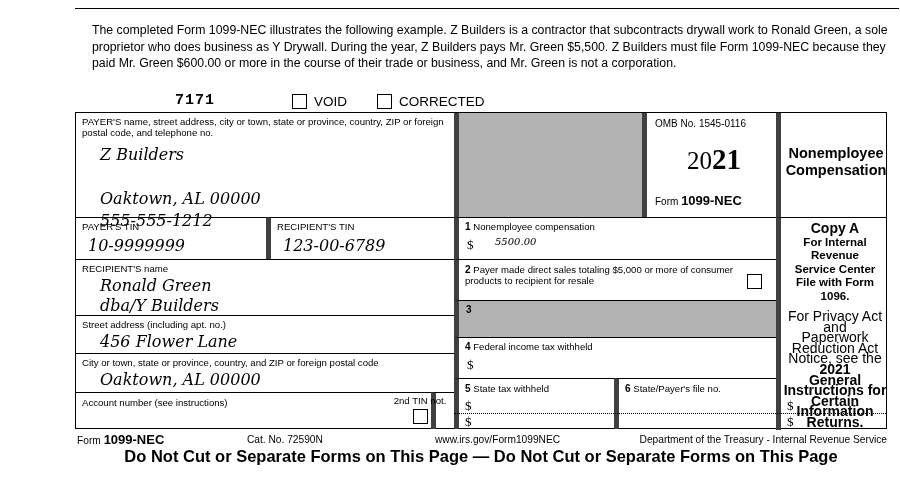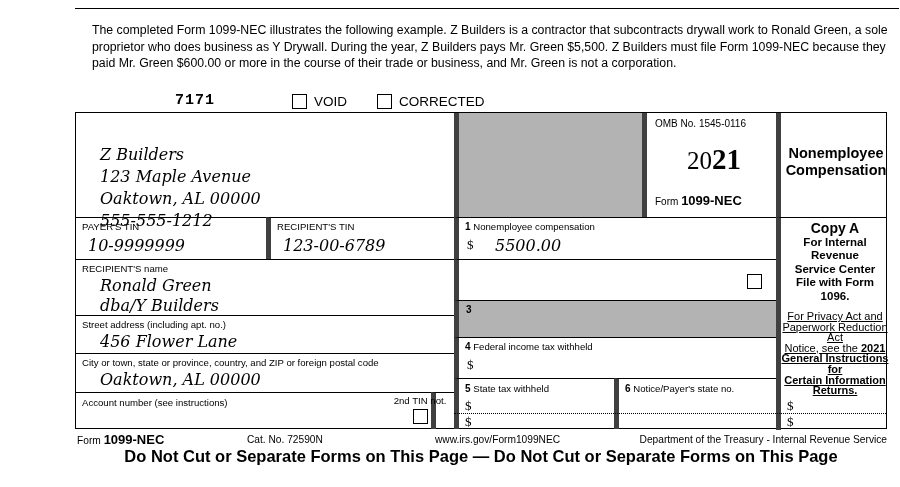--- a/index.html
+++ b/index.html
@@ -86,21 +86,21 @@
   }
   .val {
     font-family: "DejaVu Serif", serif;
     font-style: italic;
     font-size: 16px;
     color: #000;
   }
   .valmono {
     font-family: "DejaVu Serif", serif;
     font-style: italic;
-    font-size: 16px;
+    font-size: 10px;
   }
   .bl { border-left: 5px solid #404040; }
   .bt { border-top: 1px solid #000; }
 
   .shade { background: #b3b3b3; }
 
   .dollar {
     font-size: 13px;
     font-family: "Liberation Serif", serif;
   }
@@ -109,23 +109,22 @@
   .copyA {
     text-align: center;
     font-size: 11.5px;
     line-height: 13.5px;
   }
   .copyA .big {
     font-size: 14px;
     font-weight: bold;
   }
   .copyA .sub {
-    font-size: 11px;
+    font-size: 14px;
     line-height: 10.6px;
-    text-decoration: underline;
   }
 
   .nec-title {
     text-align: center;
     font-size: 14.5px;
     font-weight: bold;
     line-height: 17px;
   }
 
   .year {
@@ -182,22 +181,22 @@
   </div>
 
   <div class="cbwrap corrected">
     <span class="cbox"></span>
     <span>CORRECTED</span>
   </div>
 
   <div class="form">
 
     <div class="cell" style="left:0; top:0; width:378px; height:99px;">
+      <div class="lbl" style="position:absolute; left:6px; top:3px; width:366px;">PAYER'S name, street address, city or town, state or province, country, ZIP or foreign postal code, and telephone no.</div>
       <div class="val" style="position:absolute; left:24px; top:32px;">Z Builders</div>
-      <div class="val" style="position:absolute; left:24px; top:54px;">123 Maple Avenue</div>
       <div class="val" style="position:absolute; left:24px; top:76px;">Oaktown, AL 00000</div>
     </div>
     <div class="val" style="position:absolute; left:24px; top:98px;">555-555-1212</div>
 
     <div class="cell shade bl" style="left:378px; top:0; width:188px; height:104px;"></div>
 
     <div class="cell bl" style="left:566px; top:0; width:134px; height:104px;">
       <div class="ombline" style="position:absolute; left:8px; top:5px;">OMB No. 1545-0116</div>
       <div class="year" style="position:absolute; left:0; top:30px; width:134px;">
         <span class="y1">20</span><span class="y2">21</span>
@@ -252,20 +251,24 @@
       </div>
     </div>
 
     <div class="cell bt" style="left:0; top:146px; width:378px; height:56px;">
       <div class="lbl" style="position:absolute; left:6px; top:3px;">RECIPIENT'S name</div>
       <div class="val" style="position:absolute; left:24px; top:16px;">Ronald Green</div>
       <div class="val" style="position:absolute; left:24px; top:36px;">dba/Y Builders</div>
     </div>
 
     <div class="cell bt bl" style="left:378px; top:146px; width:322px; height:41px;">
+      <div class="lbl" style="position:absolute; left:6px; top:4px; width:282px;">
+        <span class="boxnum">2</span>
+        <span>Payer made direct sales totaling $5,000 or more of consumer products to recipient for resale</span>
+      </div>
       <span class="cbox" style="position:absolute; right:14px; top:14px;"></span>
     </div>
 
     <div class="cell bt bl shade" style="left:378px; top:187px; width:322px; height:37px;">
       <div class="boxnum" style="position:absolute; left:7px; top:3px;">3</div>
     </div>
 
     <div class="cell bt" style="left:0; top:202px; width:378px; height:38px;">
       <div class="lbl" style="position:absolute; left:6px; top:3px;">Street address (including apt. no.)</div>
       <div class="val" style="position:absolute; left:24px; top:16px;">456 Flower Lane</div>
@@ -286,21 +289,21 @@
 
     <div class="cell bt bl" style="left:378px; top:265px; width:160px; height:20px;">
       <div class="lbl" style="position:absolute; left:6px; top:4px;">
         <span class="boxnum">5</span>
         <span>State tax withheld</span>
       </div>
     </div>
     <div class="cell bt bl" style="left:538px; top:265px; width:162px; height:20px;">
       <div class="lbl" style="position:absolute; left:6px; top:4px;">
         <span class="boxnum">6</span>
-        <span>Notice/Payer's state no.</span>
+        <span>State/Payer's file no.</span>
       </div>
     </div>
 
     <div class="cell bt" style="left:0; top:279px; width:355px; height:37px;">
       <div class="lbl" style="position:absolute; left:6px; top:4px;">Account number (see instructions)</div>
     </div>
     <div class="cell bt bl" style="left:355px; top:279px; width:23px; height:37px;"></div>
     <div class="lbl" style="position:absolute; left:311px; top:282px; width:66px; text-align:center;">2nd TIN not.</div>
     <span class="cbox" style="position:absolute; left:337px; top:296px;"></span>
 

